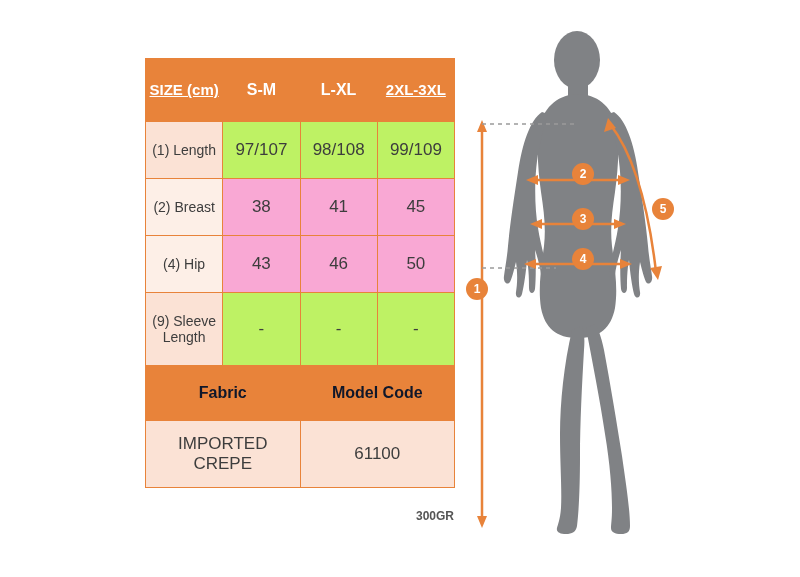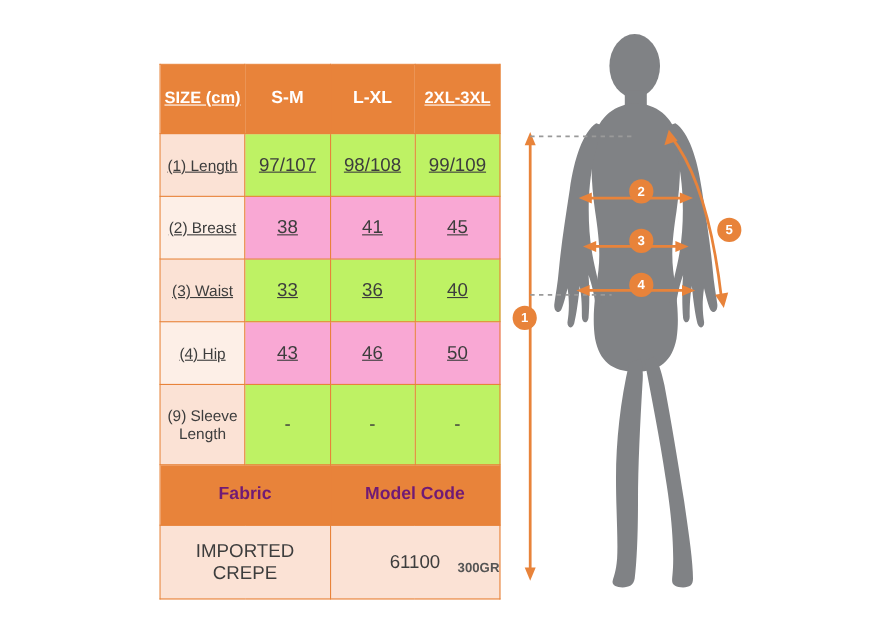--- a/index.html
+++ b/index.html
@@ -55,28 +55,27 @@
   }
   #size-table .val.alt {
     background: #f9a8d4;
   }
   #size-table .rowlabel.alt {
     background: #fdefe7;
     margin-left: 12px;
   }
   #size-table tr.body-row td {
     height: 48px;
-    text-decoration: underline;
   }
   #size-table tr.sleeve-row td {
     height: 64px;
   }
   #size-table .sub-hdr {
     background: #e8833a;
-    color: #701a75;
+    color: #0f172a;
     font-weight: bold;
     font-size: 16px;
     height: 46px;
   }
   #size-table .footer-val {
     background: #fbe2d5;
     font-size: 17px;
     height: 58px;
     color: #3d3d3d;
   }
@@ -141,26 +140,20 @@
     <td class="val">99/109</td>
   </tr>
 
   <tr class="body-row">
     <td class="rowlabel alt">(2) Breast</td>
     <td class="val alt">38</td>
     <td class="val alt">41</td>
     <td class="val alt">45</td>
   </tr>
 
-  <tr class="body-row">
-    <td class="rowlabel">(3) Waist</td>
-    <td class="val">33</td>
-    <td class="val">36</td>
-    <td class="val">40</td>
-  </tr>
 
   <tr class="body-row">
     <td class="rowlabel alt">(4) Hip</td>
     <td class="val alt">43</td>
     <td class="val alt">46</td>
     <td class="val alt">50</td>
   </tr>
 
   <tr class="sleeve-row">
     <td class="rowlabel">(9) Sleeve Length</td>

